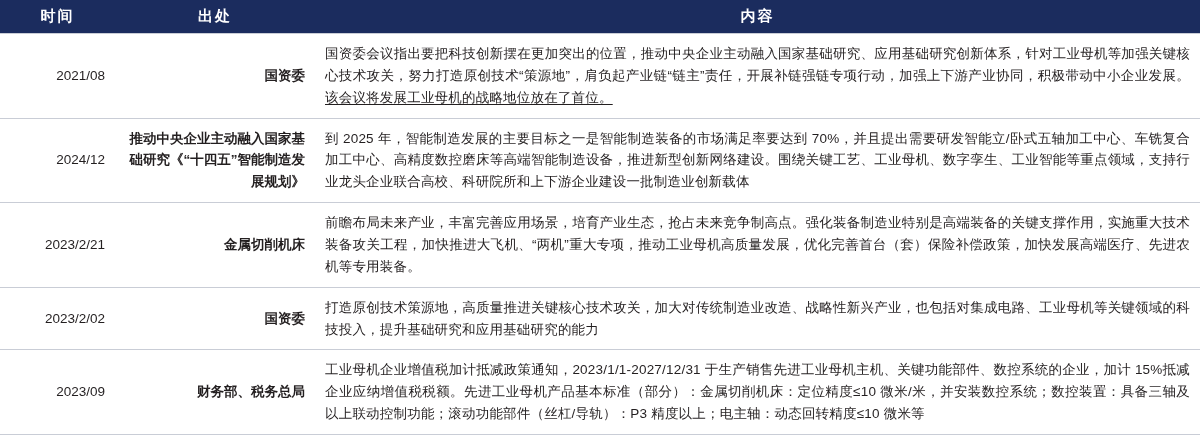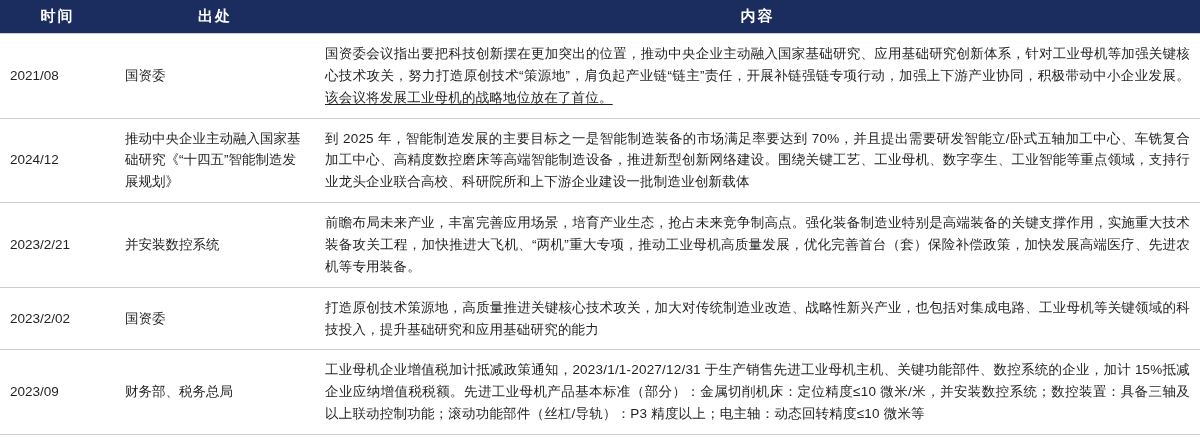--- a/index.html
+++ b/index.html
@@ -38,27 +38,28 @@
     padding: 9px 10px;
     vertical-align: middle;
     font-size: 13.5px;
     line-height: 1.62;
   }
   .policy-table tbody tr:first-child td {
     border-top: 1px solid #c9cdd6;
   }
   td.cell-time,
   td.cell-source {
-    text-align: left;
+    text-align: right;
     font-size: 13.5px;
     color: #231f20;
     margin-left: 36px;
   }
   td.cell-source {
     line-height: 1.6;
+    font-weight: bold;
   }
   td.cell-content {
     text-align: justify;
     text-justify: inter-ideograph;
     color: #231f20;
     letter-spacing: 0.2px;
   }
   .underline {
     text-decoration: underline;
     text-underline-offset: 2px;
@@ -81,21 +82,21 @@
       <td class="cell-source">国资委</td>
       <td class="cell-content"><span>国资委会议指出要把科技创新摆在更加突出的位置，推动中央企业主动融入国家基础研究、应用基础研究创新体系，针对工业母机等加强关键核心技术攻关，努力打造原创技术“策源地”，肩负起产业链“链主”责任，开展补链强链专项行动，加强上下游产业协同，积极带动中小企业发展。</span><span class="underline">该会议将发展工业母机的战略地位放在了首位。</span></td>
     </tr>
     <tr>
       <td class="cell-time">2024/12</td>
       <td class="cell-source">推动中央企业主动融入国家基础研究《“十四五”智能制造发展规划》</td>
       <td class="cell-content"><span>到 2025 年，智能制造发展的主要目标之一是智能制造装备的市场满足率要达到 70%，并且提出需要研发智能立/卧式五轴加工中心、车铣复合加工中心、高精度数控磨床等高端智能制造设备，推进新型创新网络建设。围绕关键工艺、工业母机、数字孪生、工业智能等重点领域，支持行业龙头企业联合高校、科研院所和上下游企业建设一批制造业创新载体</span><span class="underline"></span></td>
     </tr>
     <tr>
       <td class="cell-time">2023/2/21</td>
-      <td class="cell-source">并安装数控系统</td>
+      <td class="cell-source">金属切削机床</td>
       <td class="cell-content"><span>前瞻布局未来产业，丰富完善应用场景，培育产业生态，抢占未来竞争制高点。强化装备制造业特别是高端装备的关键支撑作用，实施重大技术装备攻关工程，加快推进大飞机、“两机”重大专项，推动工业母机高质量发展，优化完善首台（套）保险补偿政策，加快发展高端医疗、先进农机等专用装备。</span><span class="underline"></span></td>
     </tr>
     <tr>
       <td class="cell-time">2023/2/02</td>
       <td class="cell-source">国资委</td>
       <td class="cell-content"><span>打造原创技术策源地，高质量推进关键核心技术攻关，加大对传统制造业改造、战略性新兴产业，也包括对集成电路、工业母机等关键领域的科技投入，提升基础研究和应用基础研究的能力</span><span class="underline"></span></td>
     </tr>
     <tr>
       <td class="cell-time">2023/09</td>
       <td class="cell-source">财务部、税务总局</td>

